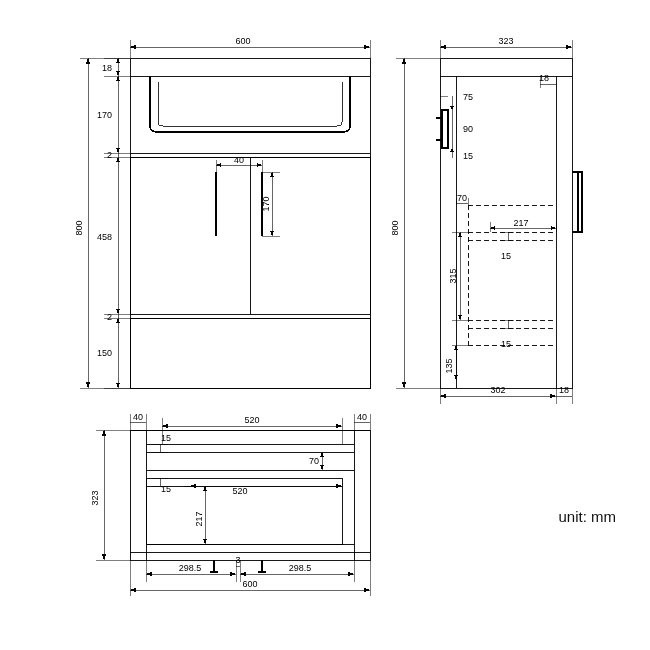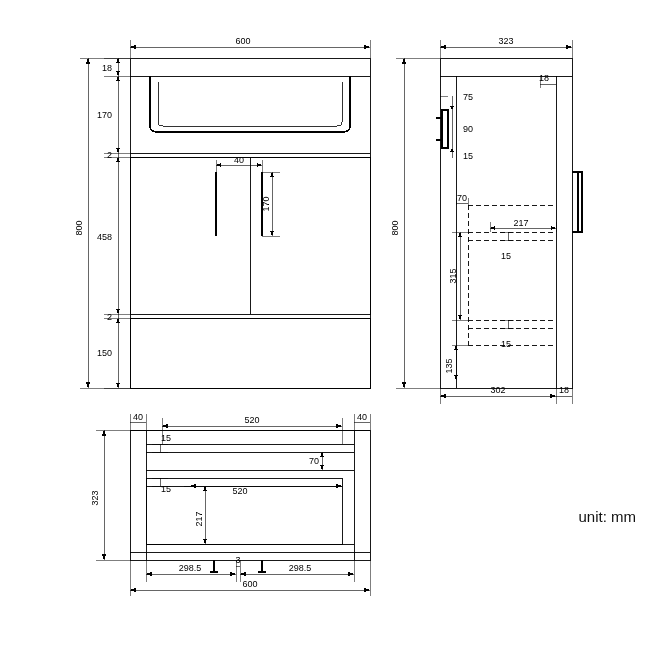--- a/index.html
+++ b/index.html
@@ -12,21 +12,21 @@
   }
   #stage{position:absolute;left:0;top:0;width:650px;height:549px;}
   svg{display:block;}
   .dimtext{
     font-family:"Liberation Sans", sans-serif;
     font-size:9px;
     fill:#000;
   }
   .unit{
     position:absolute;
-    right:14px;
+    right:34px;
     bottom:24px;
     font-size:15px;
     font-family:"Liberation Sans", sans-serif;
     color:#111;
   }
 </style>
 </head>
 <body>
 
 <div id="stage">

